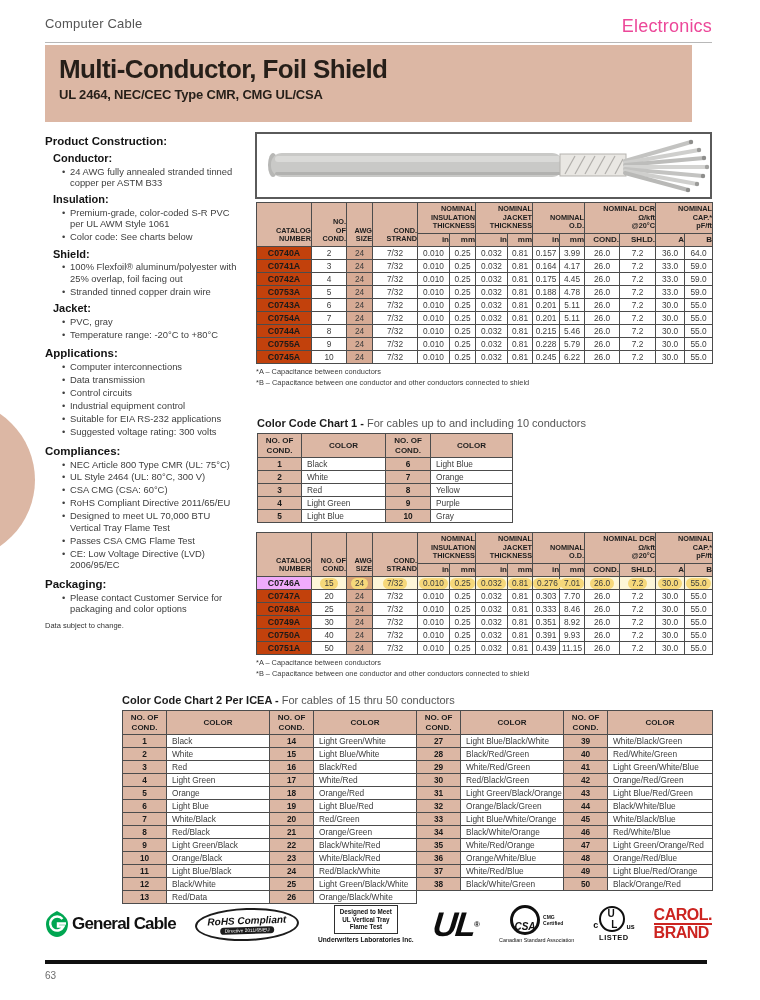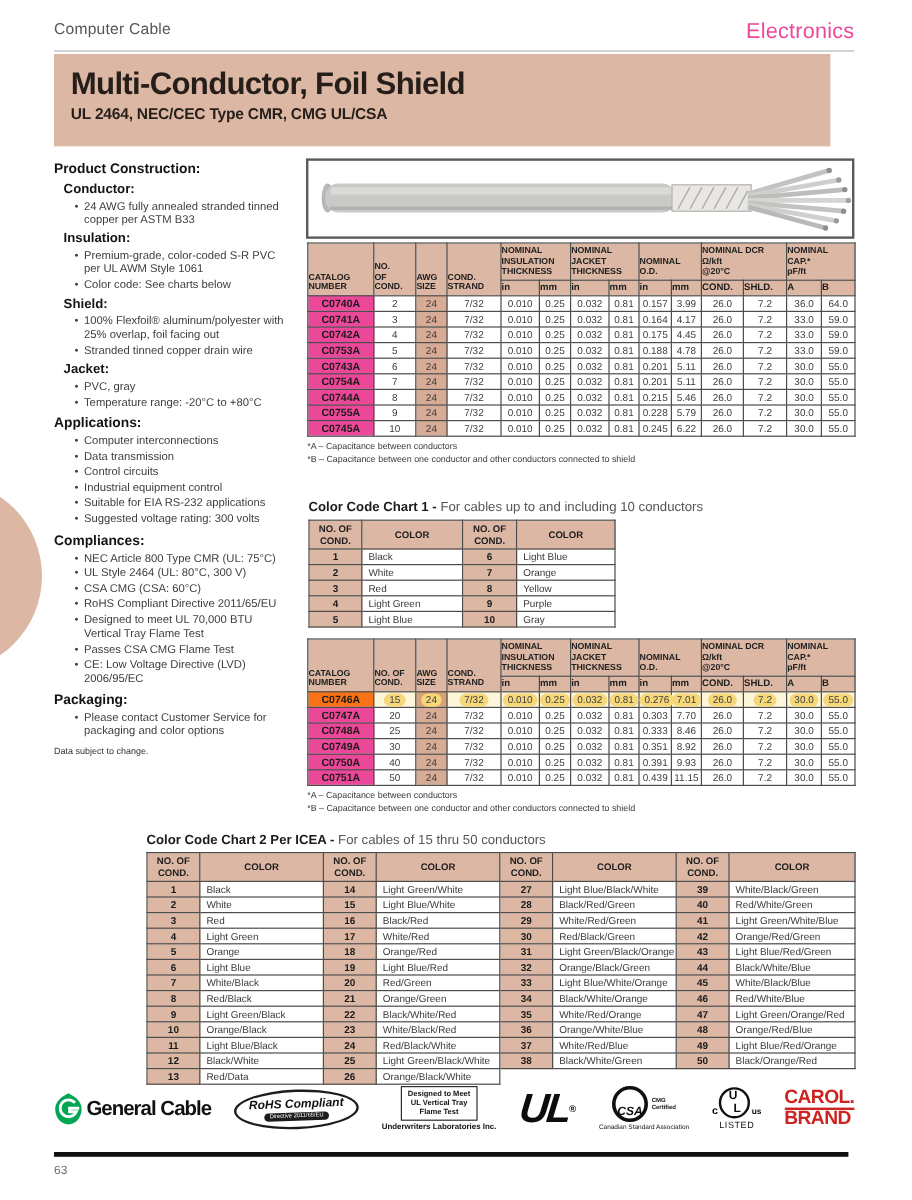--- a/index.html
+++ b/index.html
@@ -33,29 +33,29 @@
 
   
   .cable-fig { position:absolute; left:255px; top:132px; width:457px; height:67px;
                border:2px solid #5a5a5a; background:#fff; }
 
   
   .spec-wrap1 { position:absolute; left:256px; top:202px; }
   .spec-wrap2 { position:absolute; left:256px; top:532px; }
   table.spec-table { border-collapse:collapse; table-layout:fixed; width:456px; }
   .spec-table th { background:#dcb7a4; border:1px solid #4c4c4c; font-size:7.3px; font-weight:bold;
-                   color:#1d1d1d; line-height:1.18; vertical-align:bottom; padding:2px 0; white-space:pre-line; text-align:left;}
+                   color:#1d1d1d; line-height:1.18; vertical-align:bottom; padding:2px 0; white-space:pre-line; text-align:right;}
   .spec-table thead tr.subrow th { font-size:8px; height:13px; vertical-align:middle; padding:0; }
   .spec-table td { border:1px solid #4c4c4c; text-align:center; font-size:8.3px; color:#3c3c3c;
                    height:12px; line-height:12px; padding:0; white-space:nowrap; }
-  .spec-table td.catalog { background:#ec4899; font-weight:bold; color:#1a1a1a; font-size:8.8px; }
+  .spec-table td.catalog { background:#c2410c; font-weight:bold; color:#1a1a1a; font-size:8.8px; }
   .spec-table td.awg { background:#d7ab95; }
   .spec-table tr.highlight td { background:#fdf6d8; }
   .spec-table tr.highlight td .pill { background:#f6d87a; border-radius:7px; padding:0 4px; display:inline-block; line-height:11px; }
-  .spec-table tr.highlight td.catalog { background:#f97316; }
+  .spec-table tr.highlight td.catalog { background:#f0abfc; }
   .spec-table tr.highlight td.awg { background:#d6a276; }
   .footnotes { margin-top:3px; }
   .footnotes div { font-size:7.4px; color:#3a3a3a; line-height:1.45; }
 
   
   .chart1-block { position:absolute; left:257px; top:417px; }
   .chart2-block { position:absolute; left:122px; top:694px; }
   .cc-title { font-size:11px; margin-bottom:4px; }
   .cc-title .ct-bold { font-weight:bold; color:#1c1c1c; }
   .cc-title .ct-rest { color:#555; }
@@ -91,21 +91,21 @@
                 font-size:10px; font-weight:900; font-style:italic; color:#0f0f0f; }
   .csa-side { font-size:5px; font-weight:bold; white-space:pre-line; margin-left:3px; line-height:1.2; color:#111; }
   .csa-sub { font-size:5.4px; margin-top:2px; color:#111; }
   .logo-cul { flex-direction:column; }
   .cul-top { display:flex; align-items:flex-end; }
   .cul-c { font-size:9px; font-weight:bold; color:#0f0f0f; margin-bottom:2px; }
   .cul-circle { width:26px; height:26px; border:2.5px solid #0f0f0f; border-radius:50%; position:relative; margin:0 1px; }
   .cul-u { position:absolute; top:0px; left:6px; font-size:10px; font-weight:900; color:#0f0f0f; }
   .cul-l { position:absolute; bottom:0px; right:6px; font-size:10px; font-weight:900; color:#0f0f0f; }
   .cul-us { font-size:7px; font-weight:bold; color:#0f0f0f; margin-bottom:2px; }
-  .cul-listed { font-size:7.5px; font-weight:normal; letter-spacing:0.5px; text-align:center; margin-top:1px; color:#0f0f0f; }
+  .cul-listed { font-size:7.5px; font-weight:bold; letter-spacing:0.5px; text-align:center; margin-top:1px; color:#0f0f0f; }
   .logo-carol { flex-direction:column; align-items:flex-start; }
   .carol-l1 { color:#cc2420; font-weight:900; font-size:16px; line-height:0.95; letter-spacing:-0.5px;
               border-bottom:2.5px solid #cc2420; padding-bottom:1px; }
   .carol-l2 { color:#cc2420; font-weight:900; font-size:16px; line-height:1.05; letter-spacing:-0.5px; }
 
   .bottom-rule { position:absolute; left:45px; top:960px; width:662px; height:3.5px; background:#101010; }
   .page-num { position:absolute; left:45px; top:970px; font-size:10px; color:#6d6d6d; }
 </style>
 </head>
 <body>

